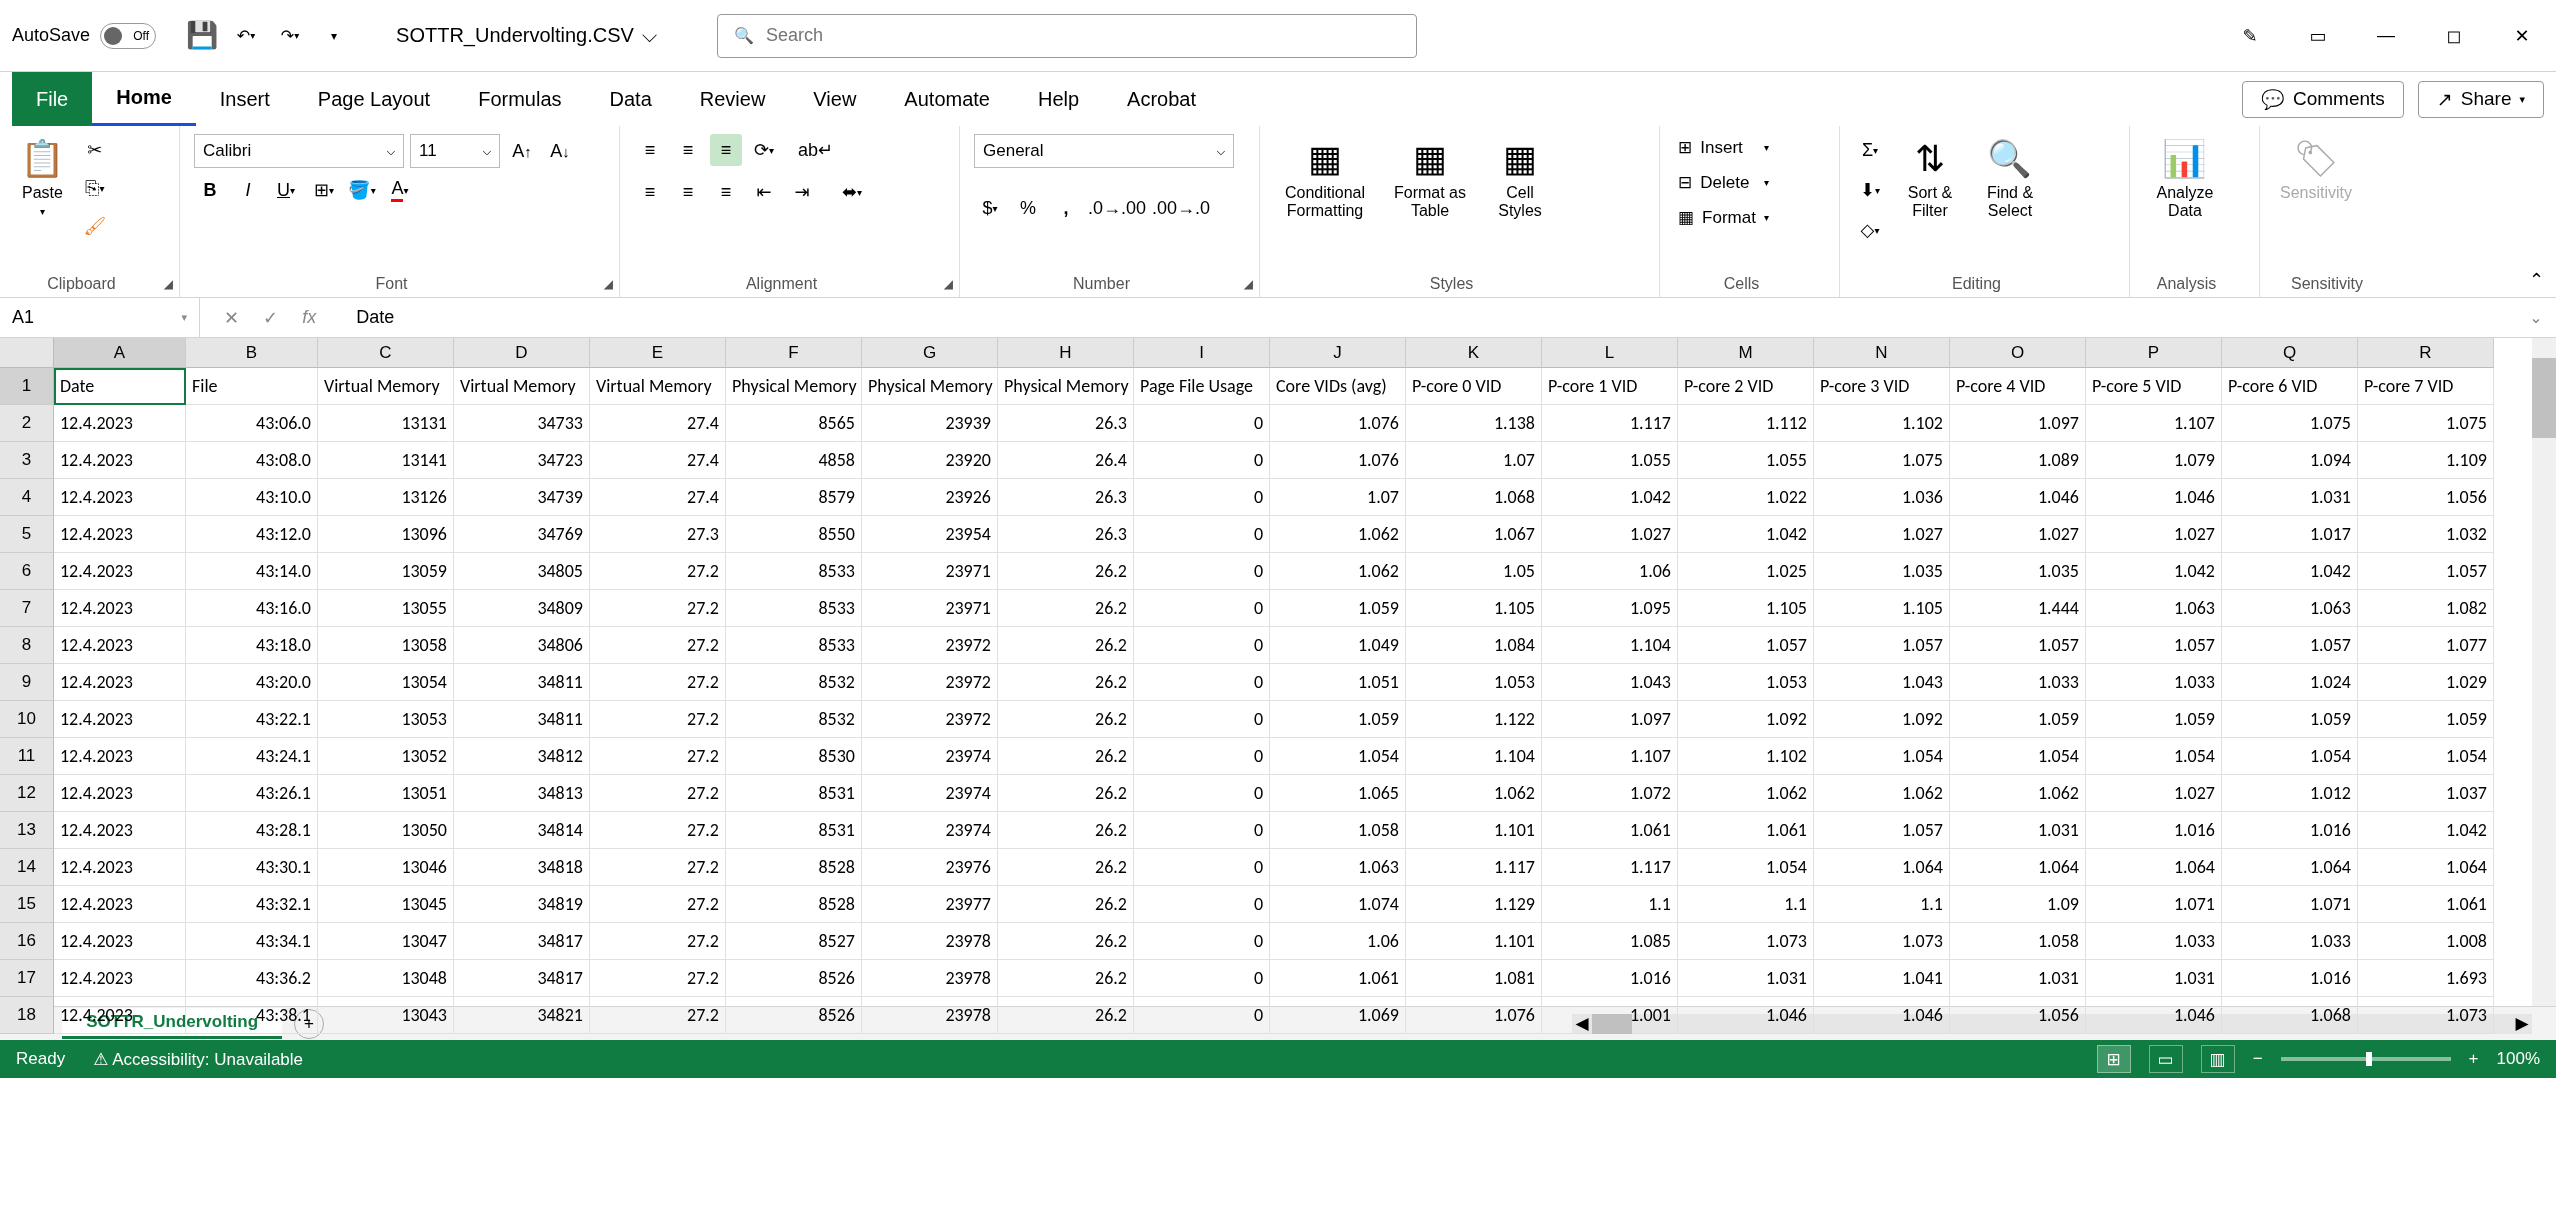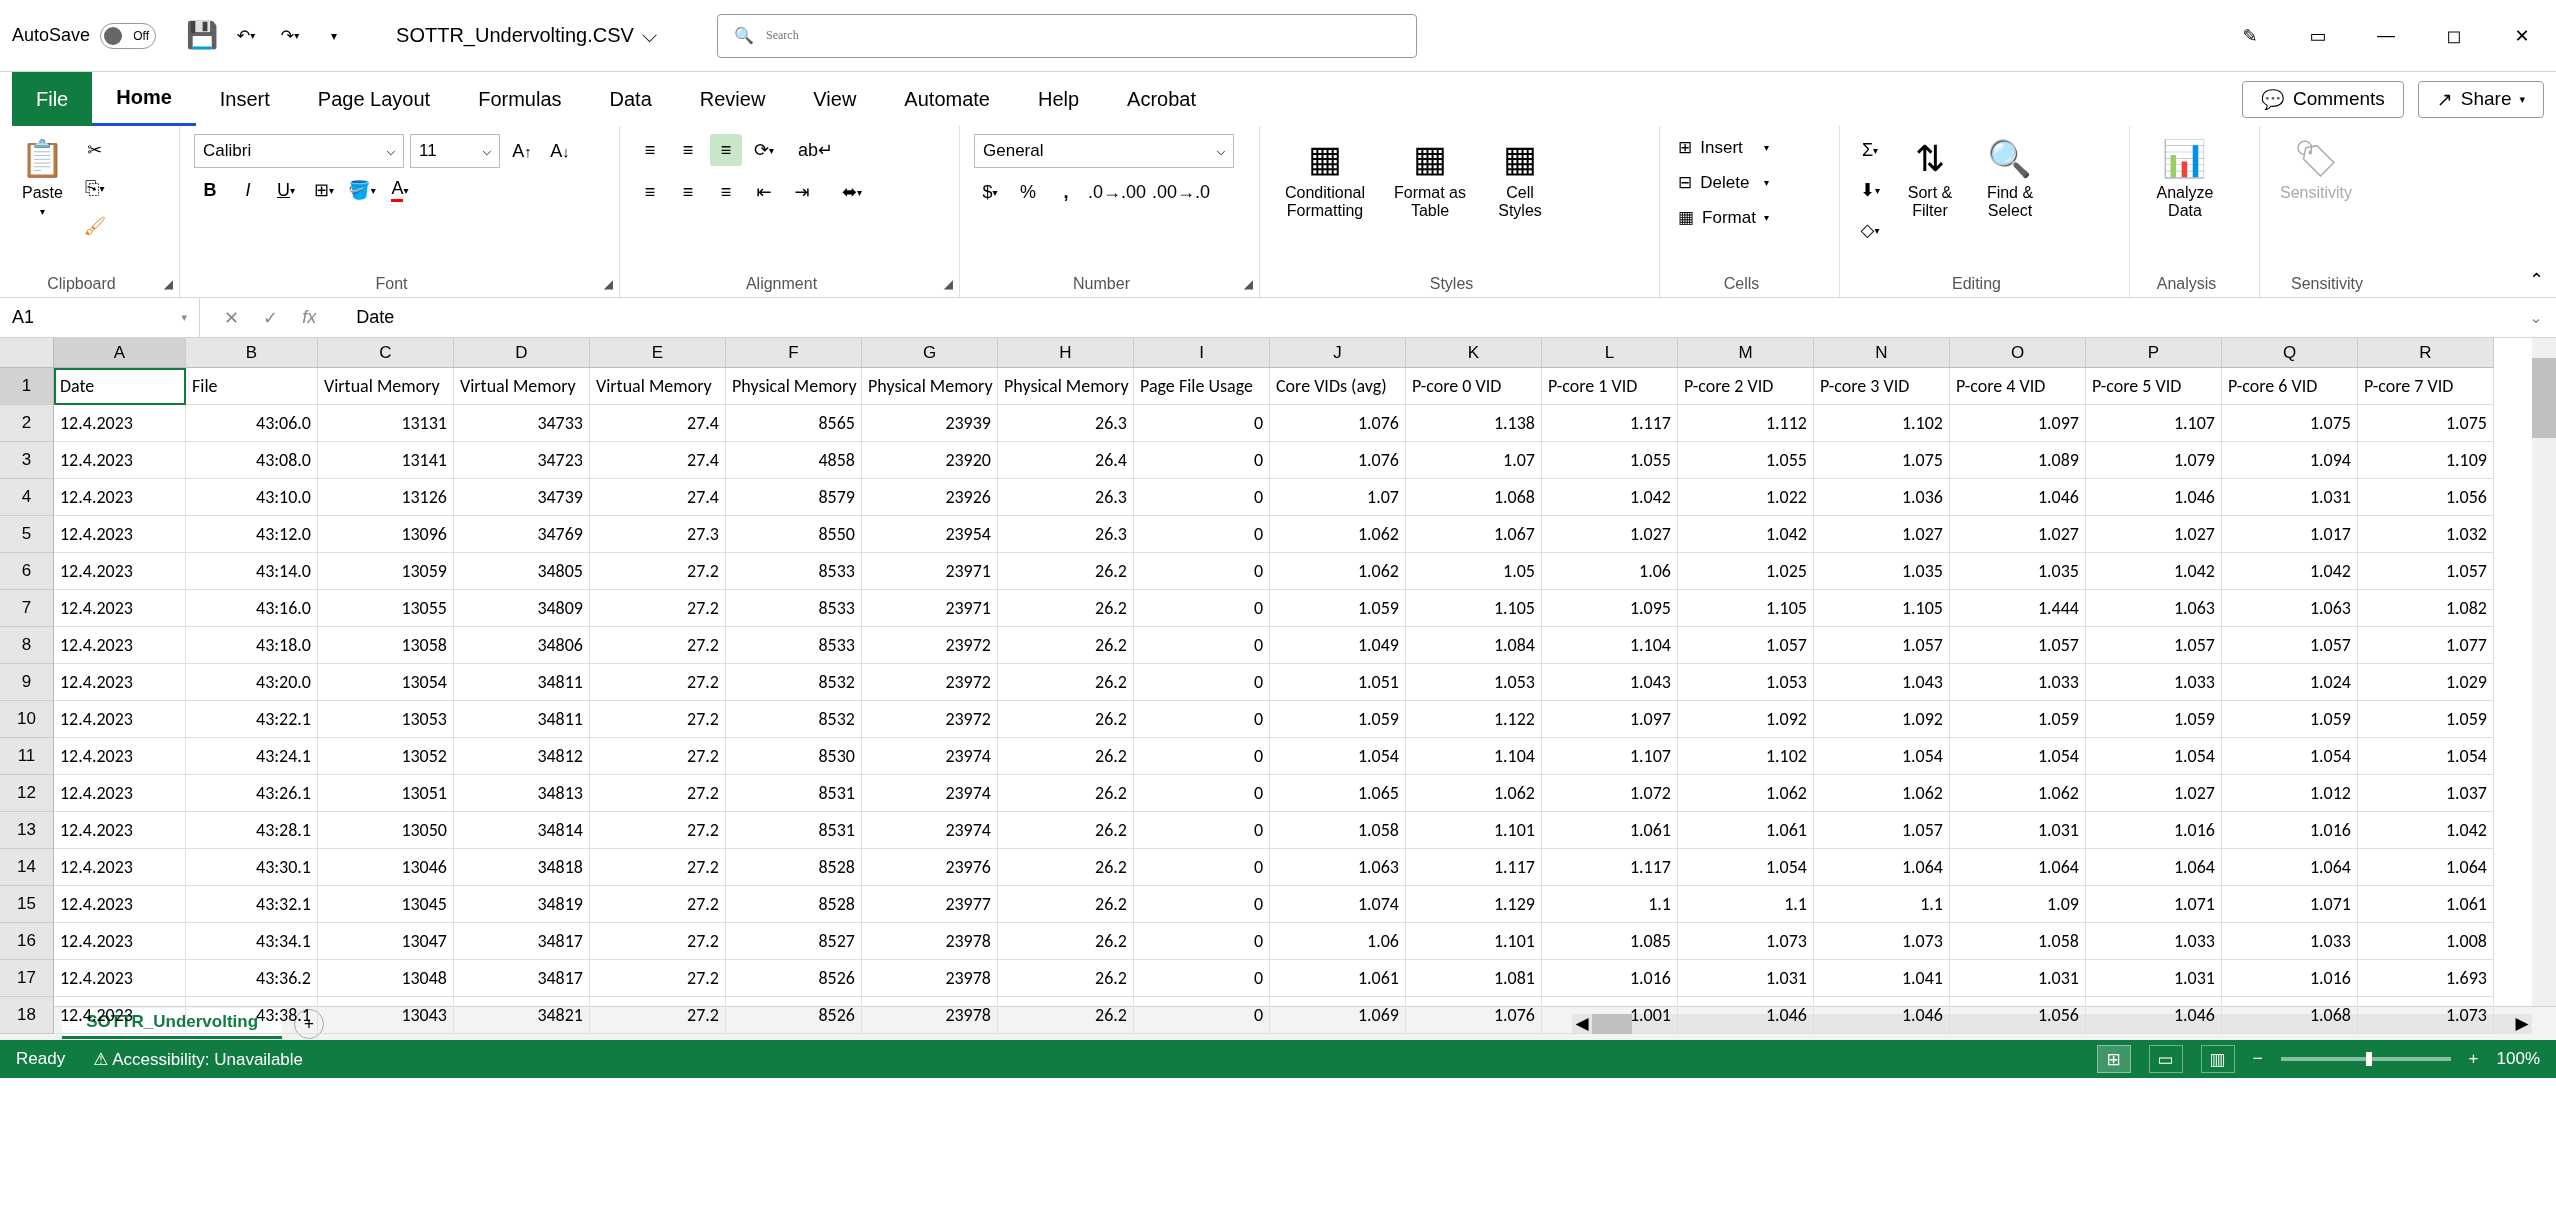--- a/index.html
+++ b/index.html
@@ -7,21 +7,21 @@
 
 
 .titlebar { height: 72px; display: flex; align-items: center; background: #fff; border-bottom: 1px solid #d4d4d4; padding: 0 12px; }
 .autosave { display: flex; align-items: center; gap: 10px; margin-right: 24px; font-size: 18px; }
 .autosave-toggle { width: 56px; height: 26px; border: 1px solid #999; border-radius: 13px; display: flex; align-items: center; justify-content: flex-end; padding: 0 6px; font-size: 12px; position: relative; }
 .autosave-toggle::before { content:''; width:18px; height:18px; background:#666; border-radius:50%; position:absolute; left:3px; }
 .qat-btn { width: 36px; height: 36px; display: flex; align-items: center; justify-content: center; margin: 0 4px; cursor: pointer; border-radius: 3px; }
 .save-icon { color: #a855f7; font-size: 26px; }
 .filename { margin-left: 40px; font-size: 20px; display: flex; align-items: center; gap: 8px; }
 .searchbox { margin-left: 60px; width: 700px; height: 44px; border: 1px solid #999; border-radius: 4px; display: flex; align-items: center; padding: 0 16px; gap: 12px; }
-.searchbox input { border: none; outline: none; flex: 1; font-size: 12px; font-family: Liberation Serif, serif; }
+.searchbox input { border: none; outline: none; flex: 1; font-size: 18px; }
 .title-right { margin-left: auto; display: flex; gap: 24px; align-items: center; }
 .win-btn { width: 44px; height: 44px; display: flex; align-items: center; justify-content: center; font-size: 18px; cursor: pointer; }
 
 
 .ribbon-tabs { height: 54px; display: flex; align-items: center; padding: 0 12px; background: #fff; }
 .rib-tab { padding: 0 24px; height: 100%; display: flex; align-items: center; font-size: 20px; cursor: pointer; }
 .rib-tab.file { background: #107c41; color: #fff; padding: 0 24px; }
 .rib-tab.active { border-bottom: 3px solid #1d4ed8; font-weight: 600; }
 .rib-right { margin-left: auto; display: flex; gap: 14px; }
 .rib-btn { border: 1px solid #999; border-radius: 4px; padding: 6px 18px; display: flex; align-items: center; gap: 8px; font-size: 19px; cursor: pointer; }
@@ -242,21 +242,21 @@
         <div class="small-btn" style="margin-left:12px">⬌<span style="font-size:10px">▾</span></div>
       </div>
     </div>
       </div>
     <div class="rib-group-label">Alignment</div>
     <div class="rib-group-dlg">◢</div>
   </div>
 
   <div class="rib-group" style="width:300px">
     <div class="rib-body">
-        <div class="col" style="gap:8px">
+        <div class="col" style="gap:24px">
       <div class="dd-combo numfmt">
             <span>General</span>
             <span style="font-size:11px">⌵</span>
           </div>
       <div class="row">
         <div class="small-btn">$<span style="font-size:10px">▾</span></div>
         <div class="small-btn">%</div>
         <div class="small-btn">
               <b>,</b>
             </div>

